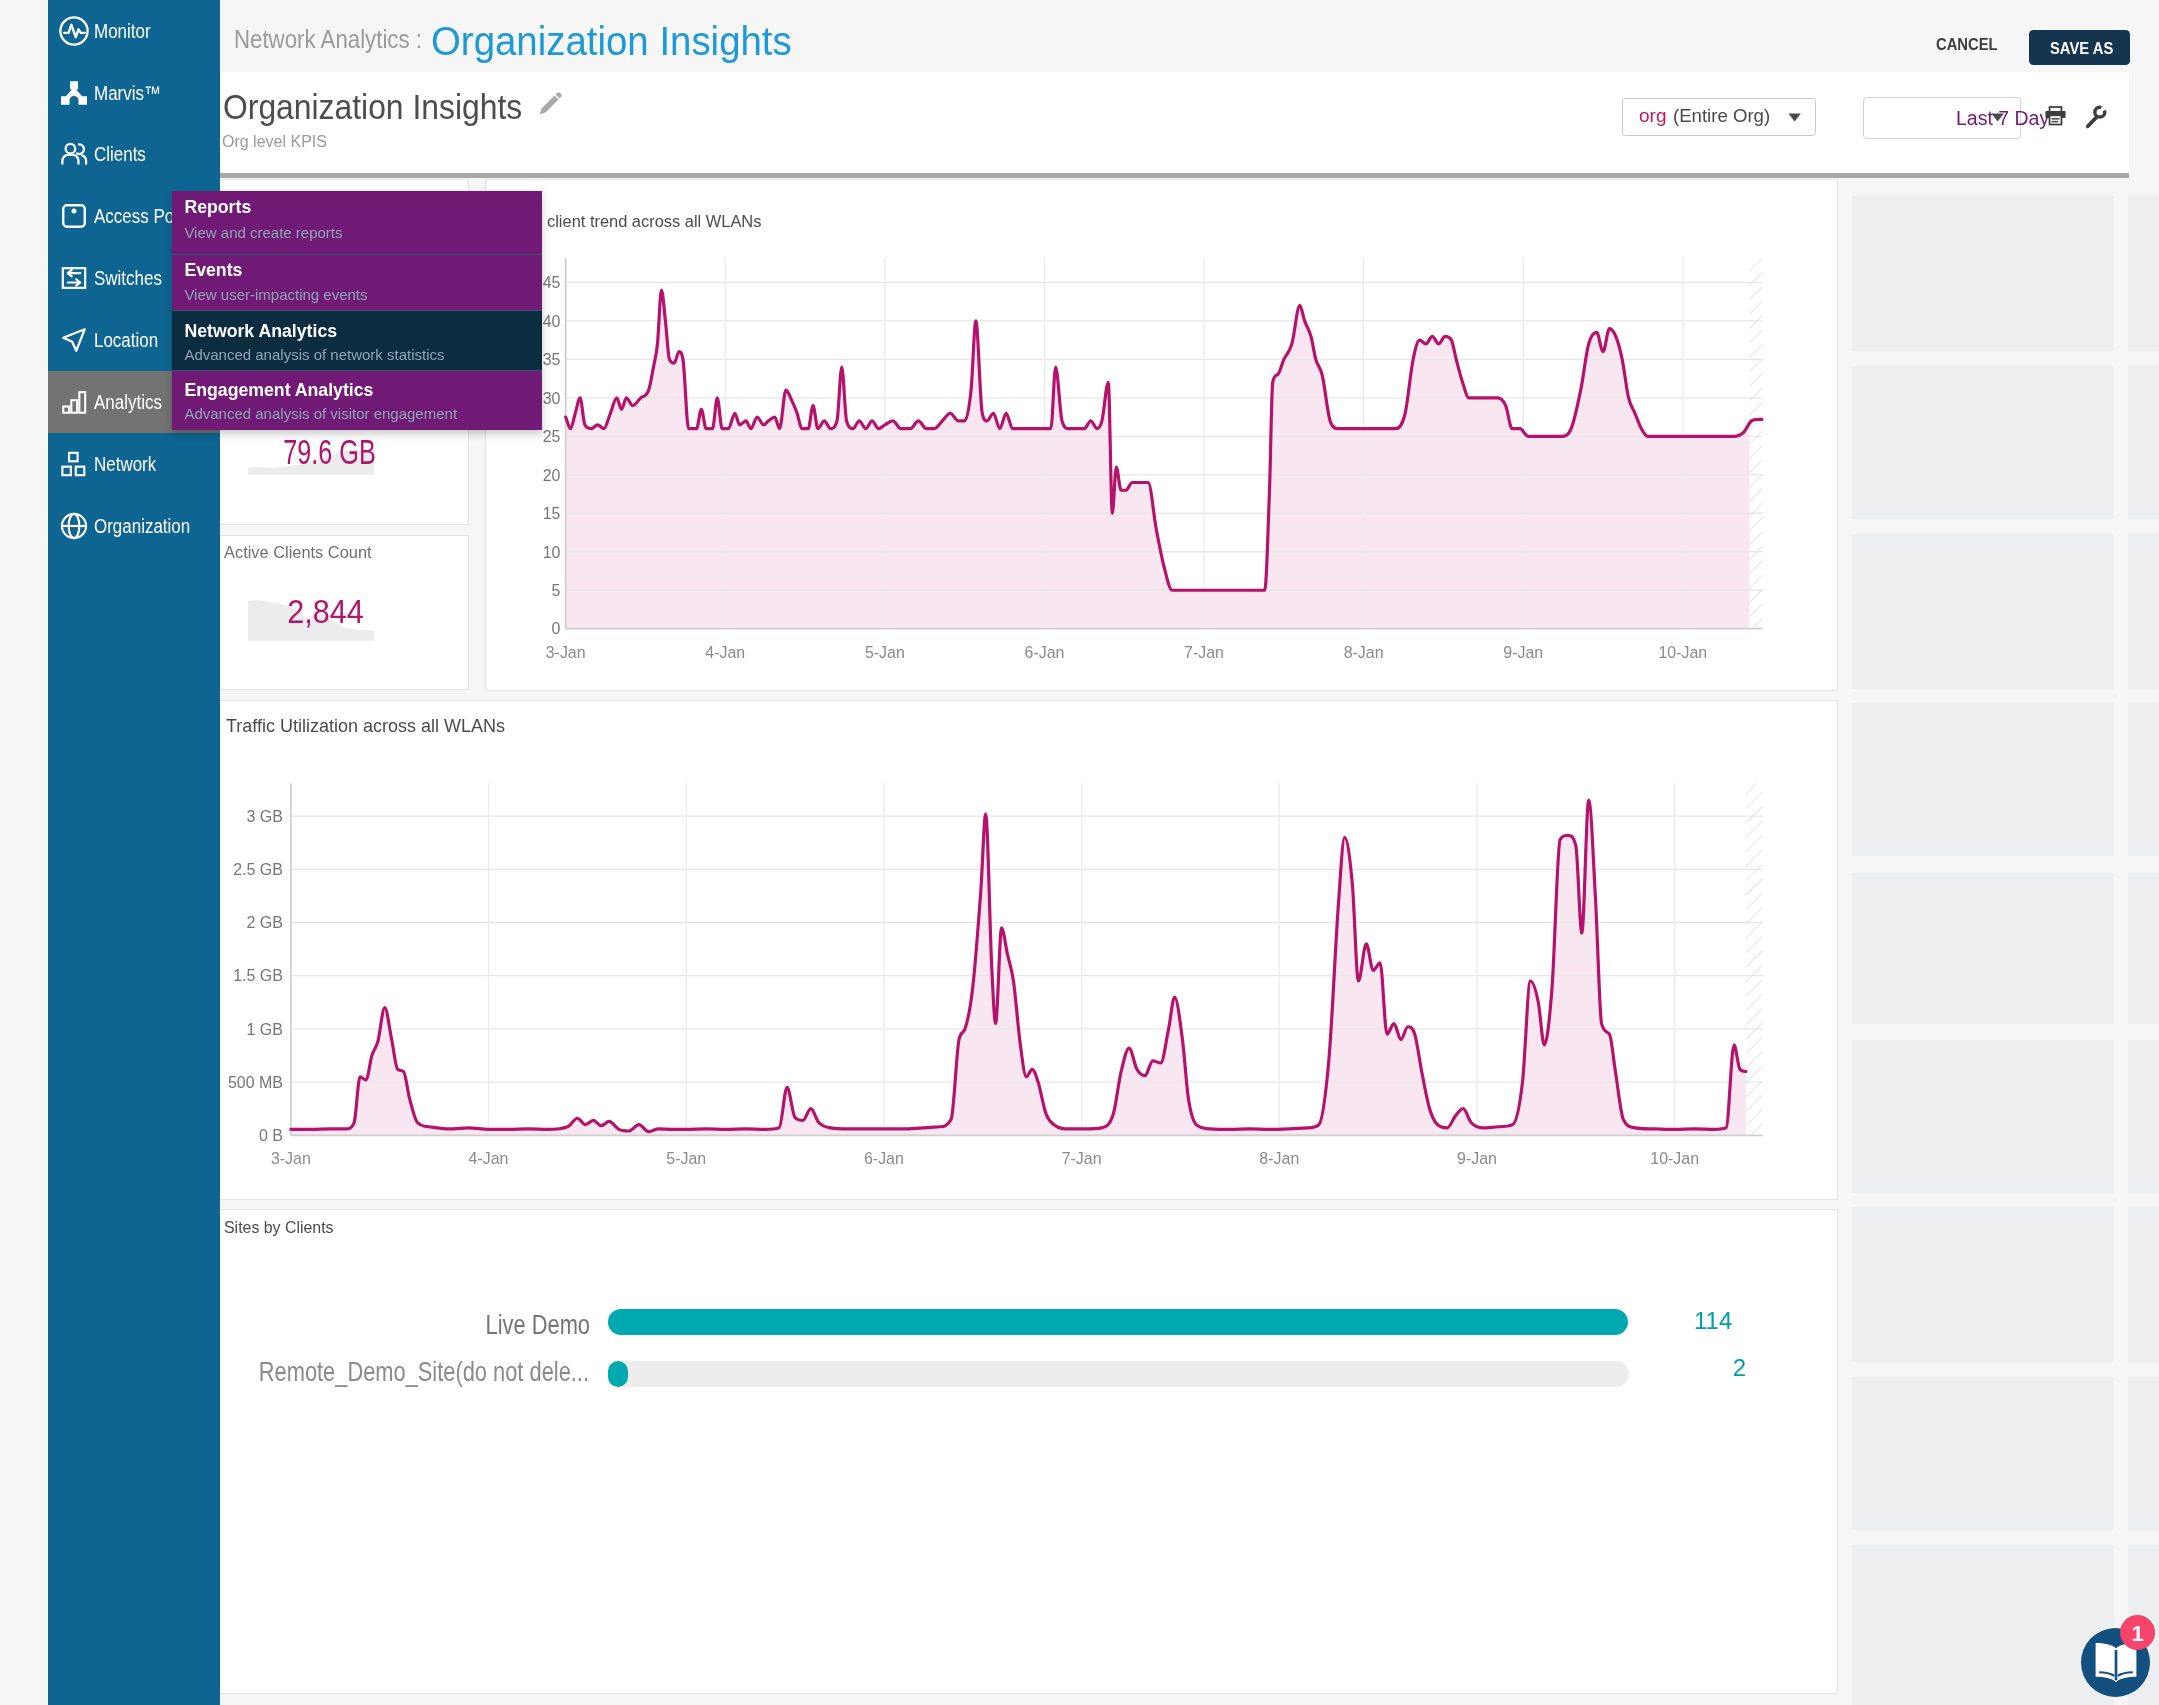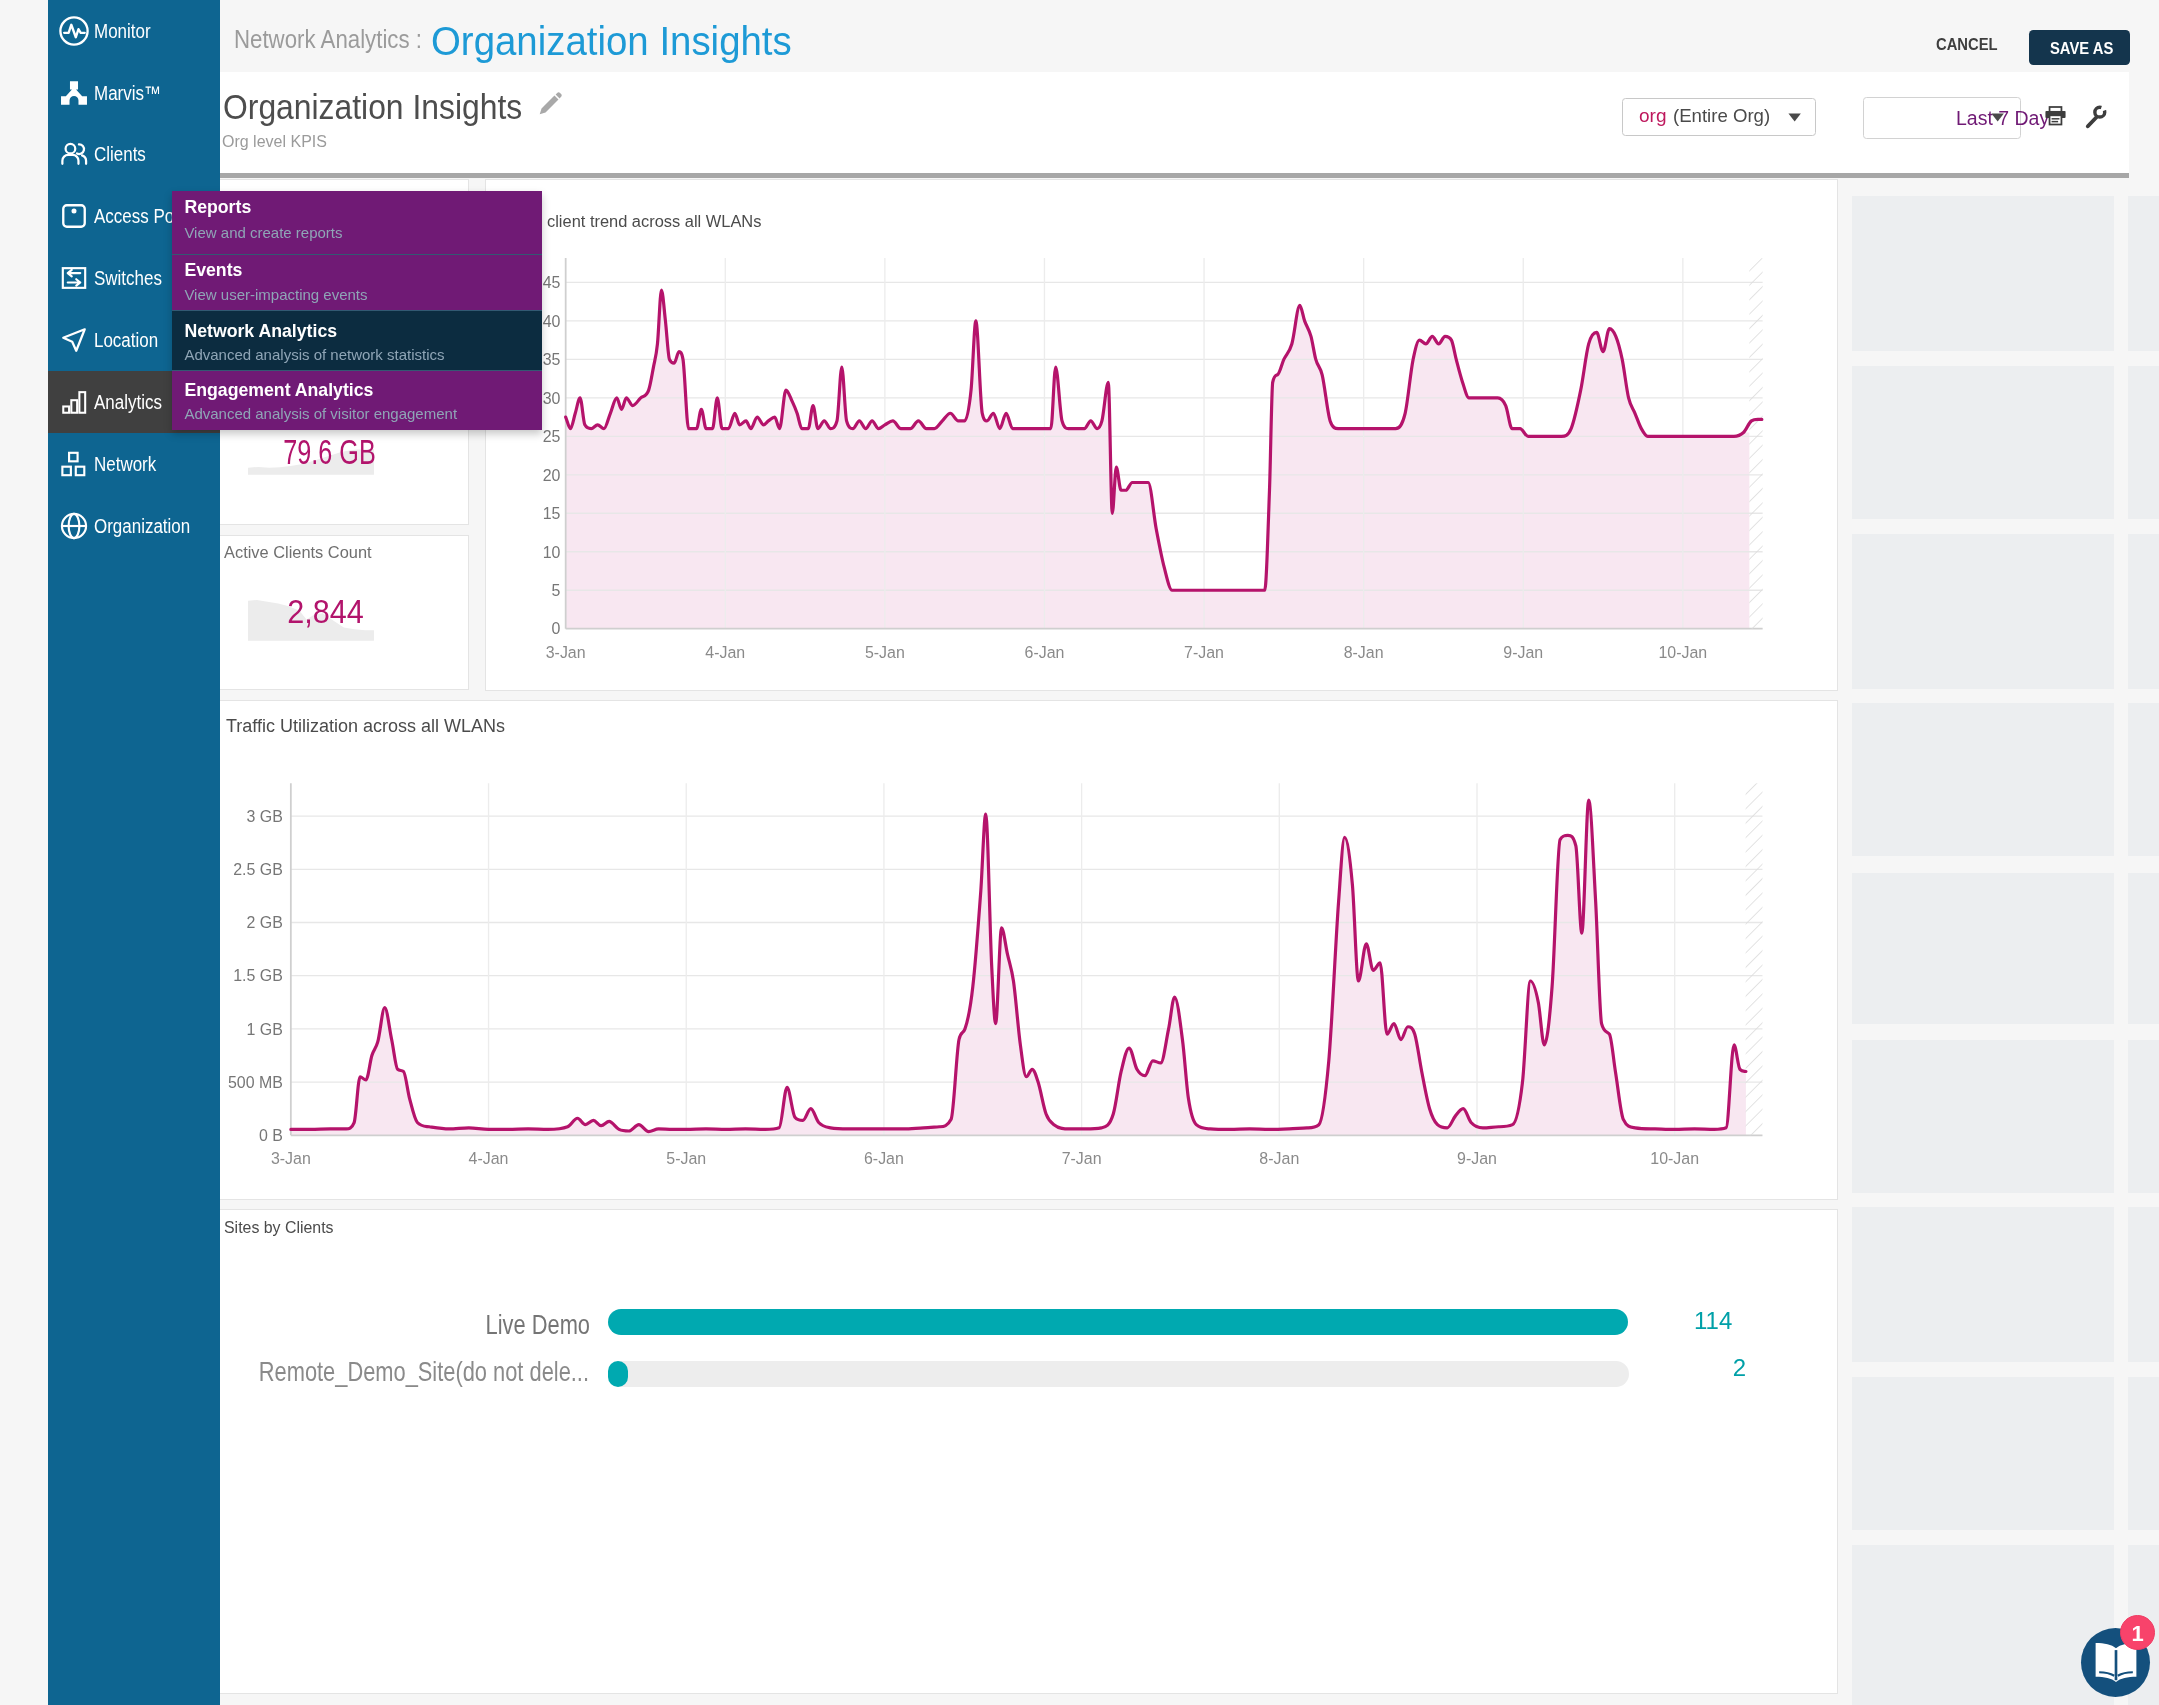--- a/index.html
+++ b/index.html
@@ -1,20 +1,20 @@
 <!DOCTYPE html>
 <html style="font-size:14px"><head><meta charset="utf-8"><style>
 * { margin:0; padding:0; box-sizing:border-box; }
 html,body { width:2160px; height:1706px; background:#f6f6f6; font-family:"Liberation Sans",sans-serif; position:relative; overflow:hidden; }
 .abs { position:absolute; }
 .panel { position:absolute; background:#fff; border:1.3px solid #e4e4e4; }
 .tile { position:absolute; background:#eceef0; }
 #sidebar { position:absolute; left:0; top:0; width:172px; height:1706px; background:#0e6591; z-index:5;margin-left:48px; }
 .sitem { position:absolute; left:0; width:172px; height:62px; }
-.sitem.active { background:#404040; }
+.sitem.active { background:#737373; }
 .sicon { position:absolute; left:8.9px; top:14px; }
 .slab { position:absolute; left:46px; top:50%; transform:translateY(-50%) scaleX(0.87); transform-origin:0 50%; color:#fff; font-size:19.5px; white-space:nowrap; }
 .ptitle { position:absolute; color:#4b4b4b; font-size:17.3px; line-height:17.3px; white-space:nowrap; }
 .ax { font-size:18px; fill:#767676; }
 .ax2 { font-size:18px; fill:#8a8a8a; }
 #flyout { position:absolute; left:172px; top:191px; width:370px; z-index:20; box-shadow:0 3.5px 8px rgba(0,0,0,0.22); }
 .fitem { position:relative; background:#701a75; }
 .fitem + .fitem { border-top:1.3px solid #335972; }
 .fitem.sel { background:#0c2c40; }
 .ft { position:absolute; left:12.4px; color:#fff; font-size:17.7px; font-weight:700; line-height:17.7px; white-space:nowrap; }

